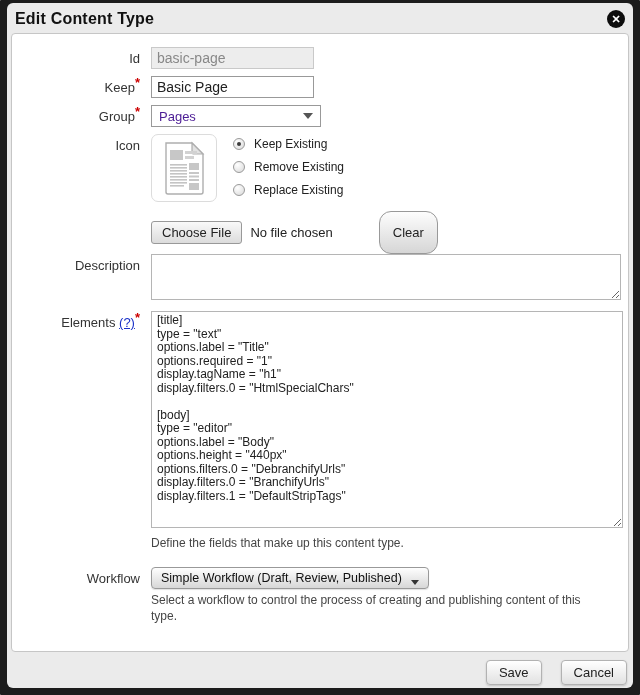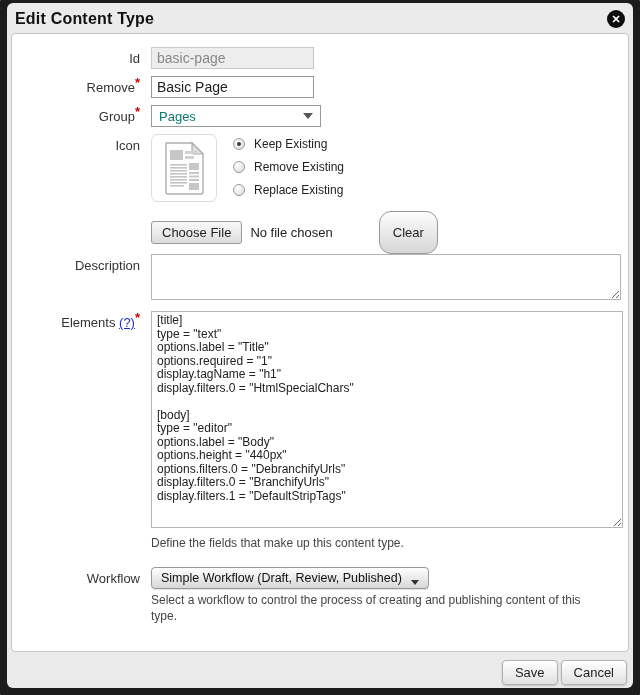--- a/index.html
+++ b/index.html
@@ -70,21 +70,21 @@
   input.txt.disabled {
     background: #ededed;
     border-color: #c9c9c9;
     color: #888;
   }
   .flatselect {
     width: 170px; height: 22px;
     border: 1px solid #999;
     background: #fff;
     display: flex; align-items: center;
-    font-size: 13px; color: #0f766e;
+    font-size: 13px; color: #4c1d95;
     padding: 0 7px;
     cursor: pointer;
   }
   .flatselect .arrow {
     margin-left: auto;
     width: 0; height: 0;
     border-left: 5px solid transparent;
     border-right: 5px solid transparent;
     border-top: 6px solid #555;
   }
@@ -163,21 +163,21 @@
     width: 0; height: 0;
     border-left: 4px solid transparent;
     border-right: 4px solid transparent;
     border-top: 5px solid #333;
     margin-left: 9px;
   }
   .spacer-lg { height: 16px; }
   .footer {
     flex-shrink: 0;
     display: flex; justify-content: flex-end; align-items: center;
-    gap: 3px;
+    gap: 19px;
     padding: 8px 6px 3px 6px;
   }
   .btn {
     font-family: inherit; font-size: 13px; color: #222;
     padding: 4px 12px;
     border: 1px solid #b2b2b2;
     border-radius: 4px;
     background: linear-gradient(#ffffff, #e1e1e1);
     box-shadow: 0 1px 2px rgba(0,0,0,0.18);
     cursor: pointer;
@@ -199,21 +199,21 @@
     <div class="content">
 
       <div class="row">
         <div class="lbl">Id</div>
         <div class="ctl">
           <input class="txt disabled" disabled="" value="basic-page" style="">
         </div>
       </div>
 
       <div class="row">
-        <div class="lbl"><span>Remove</span><sup class="req">*</sup></div>
+        <div class="lbl"><span>Keep</span><sup class="req">*</sup></div>
         <div class="ctl">
           <input class="txt" value="Basic Page" style="">
         </div>
       </div>
 
       <div class="row">
         <div class="lbl"><span>Group</span><sup class="req">*</sup></div>
         <div class="ctl">
           <div class="flatselect">
             <span>Pages</span>

